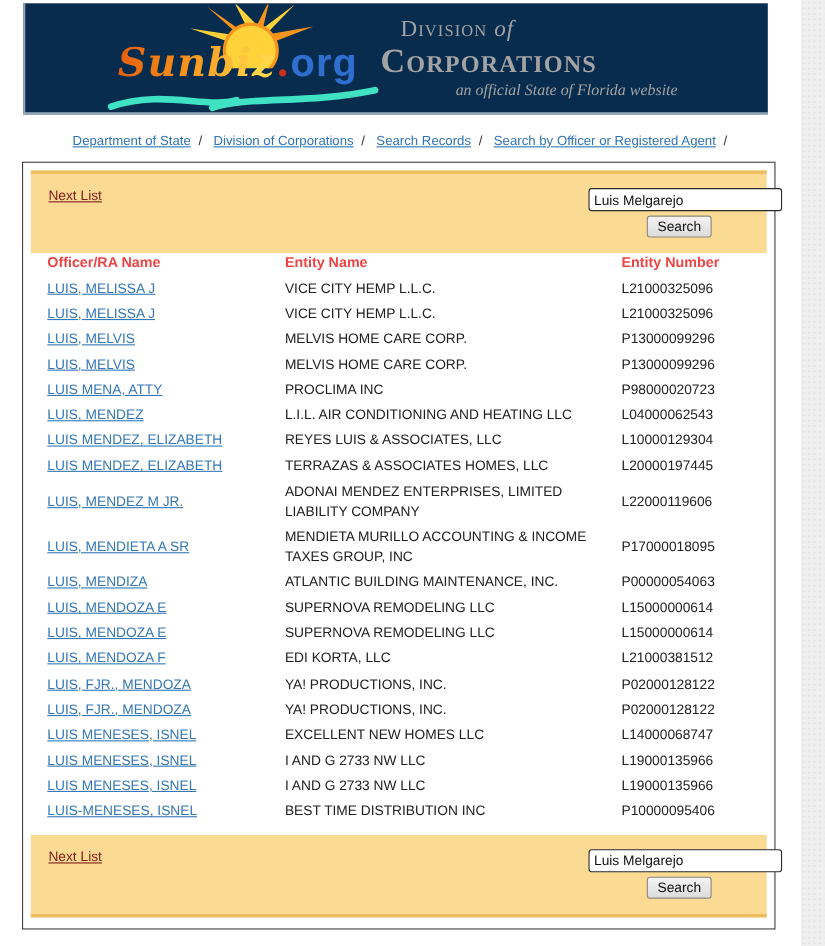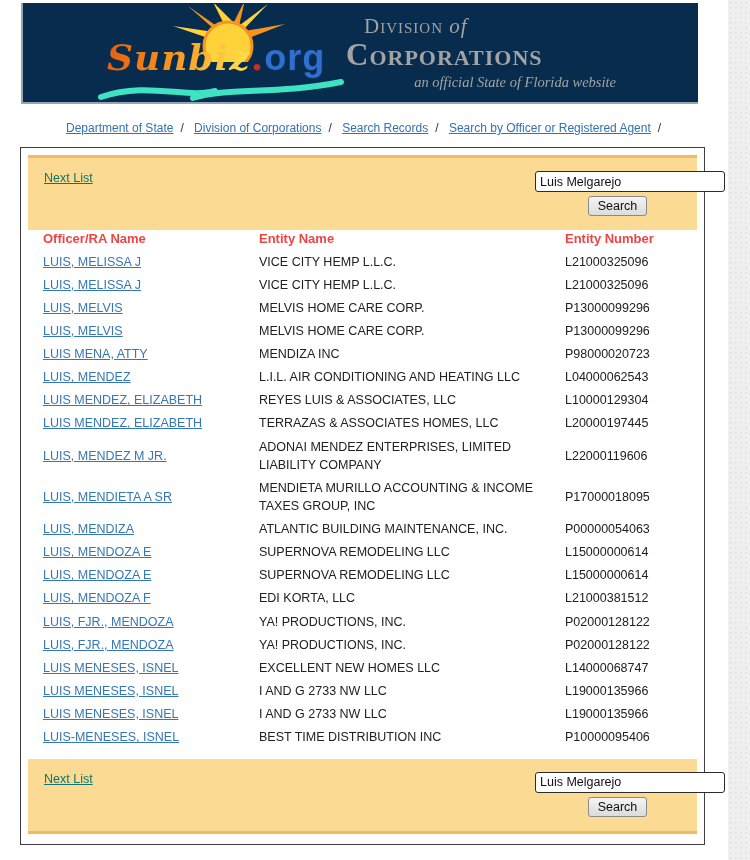--- a/index.html
+++ b/index.html
@@ -51,24 +51,24 @@
   .results-box {
     margin-left:20px; width:685px; border:1px solid #3f3f3f; background:#ffffff;
     padding:7px 7px 10px 7px;
   }
 
   .action-bar {
     position:relative; background:#fbda93; height:75px;
   }
   .action-bar.top-bar { border-top:3px solid #efbc5f; }
   .action-bar.bottom-bar { border-bottom:3px solid #efbc5f; }
-  .next-list { display:inline-block; margin:13px 0 0 16px; font-size:12.5px; color:#0f766e; text-decoration:underline; }
+  .next-list { display:inline-block; margin:13px 0 0 16px; font-size:12.5px; color:#7f1d1d; text-decoration:underline; }
   .search-area { position:absolute; top:13px; right:-3px; width:165px; text-align:center; }
   .search-input {
-    width:190px; height:21px; border:1px solid #2b2b2b; border-radius:3px;
+    width:176px; height:21px; border:1px solid #2b2b2b; border-radius:3px;
     font-size:12.5px; padding:1px 4px; font-family:"Liberation Sans", sans-serif; background:#fff; color:#111;
   }
   .search-btn {
     margin-top:4px; font-size:12.5px; padding:2px 9px;
     background:linear-gradient(#f4f4f4,#dcdcdc); border:1px solid #8a8a8a; border-radius:3px;
     font-family:"Liberation Sans", sans-serif; color:#111;
   }
 
   .list-title { margin:14px 0 8px 15px; font-size:17.5px; font-weight:bold; color:#a93b2a; }
 
@@ -161,21 +161,21 @@
           <td>MELVIS HOME CARE CORP.</td>
           <td>P13000099296</td>
         </tr>
           <tr>
           <td><a href="#">LUIS, MELVIS</a></td>
           <td>MELVIS HOME CARE CORP.</td>
           <td>P13000099296</td>
         </tr>
           <tr>
           <td><a href="#">LUIS MENA, ATTY</a></td>
-          <td>MENDIZA INC</td>
+          <td>PROCLIMA INC</td>
           <td>P98000020723</td>
         </tr>
           <tr>
           <td><a href="#">LUIS, MENDEZ</a></td>
           <td>L.I.L. AIR CONDITIONING AND HEATING LLC</td>
           <td>L04000062543</td>
         </tr>
           <tr>
           <td><a href="#">LUIS MENDEZ, ELIZABETH</a></td>
           <td>REYES LUIS &amp; ASSOCIATES, LLC</td>

